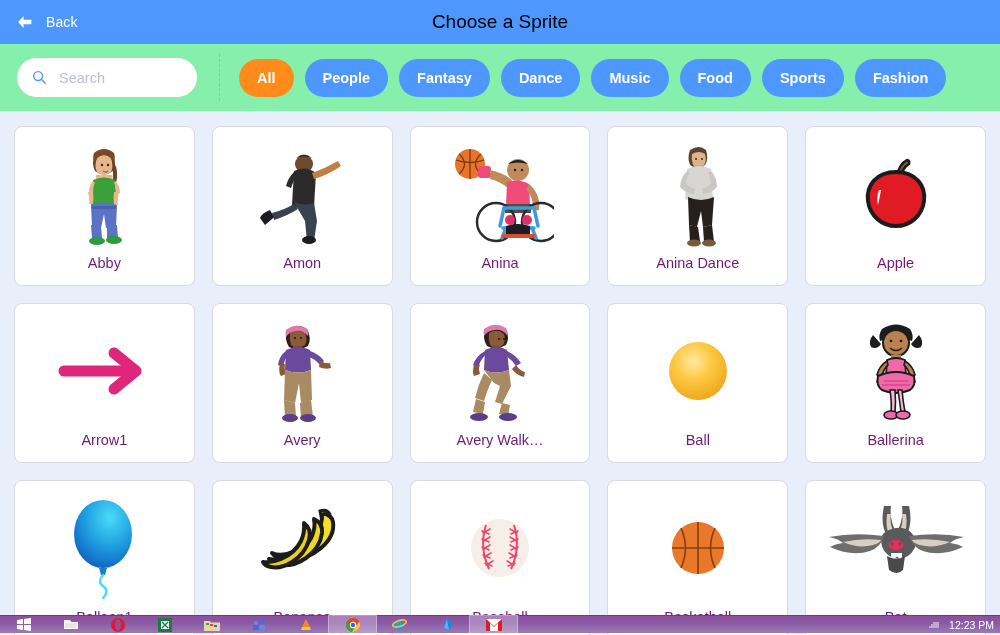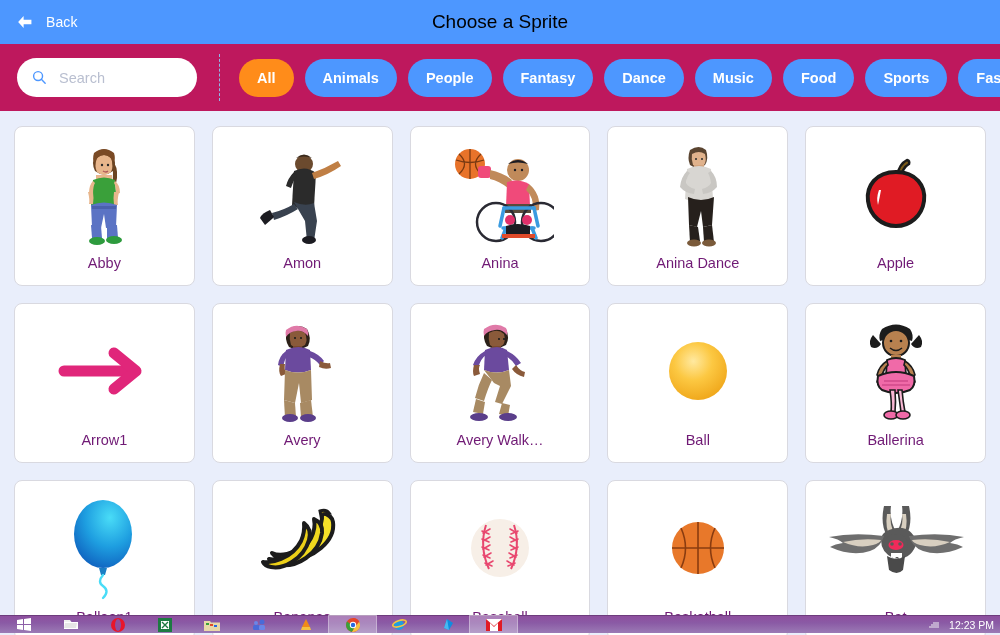--- a/index.html
+++ b/index.html
@@ -53,21 +53,21 @@
     text-align: center;
     color: #000000;
     font-size: 19px;
     font-weight: 400;
     pointer-events: none;
   }
 
   
   .filterbar {
     height: 67px;
-    background: #be185d;
+    background: #86efac;
     display: flex;
     align-items: center;
     padding: 0 14px 0 17px;
     gap: 0;
   }
   .search-wrap {
     width: 180px;
     height: 39px;
     background: #ffffff;
     border-radius: 20px;
@@ -232,23 +232,20 @@
         <line x1="14.6" y1="14.6" x2="20" y2="20" stroke="#4d97ff" stroke-width="2" stroke-linecap="round"></line>
       </svg>
       <input class="search-input" type="text" placeholder="Search" style="">
     </div>
 
     <div class="divider"></div>
 
     <div class="tags">
       <div class="tag active">
           <span>All</span>
-        </div>
-      <div class="tag">
-          <span>Animals</span>
         </div>
       <div class="tag">
           <span>People</span>
         </div>
       <div class="tag">
           <span>Fantasy</span>
         </div>
       <div class="tag">
           <span>Dance</span>
         </div>

